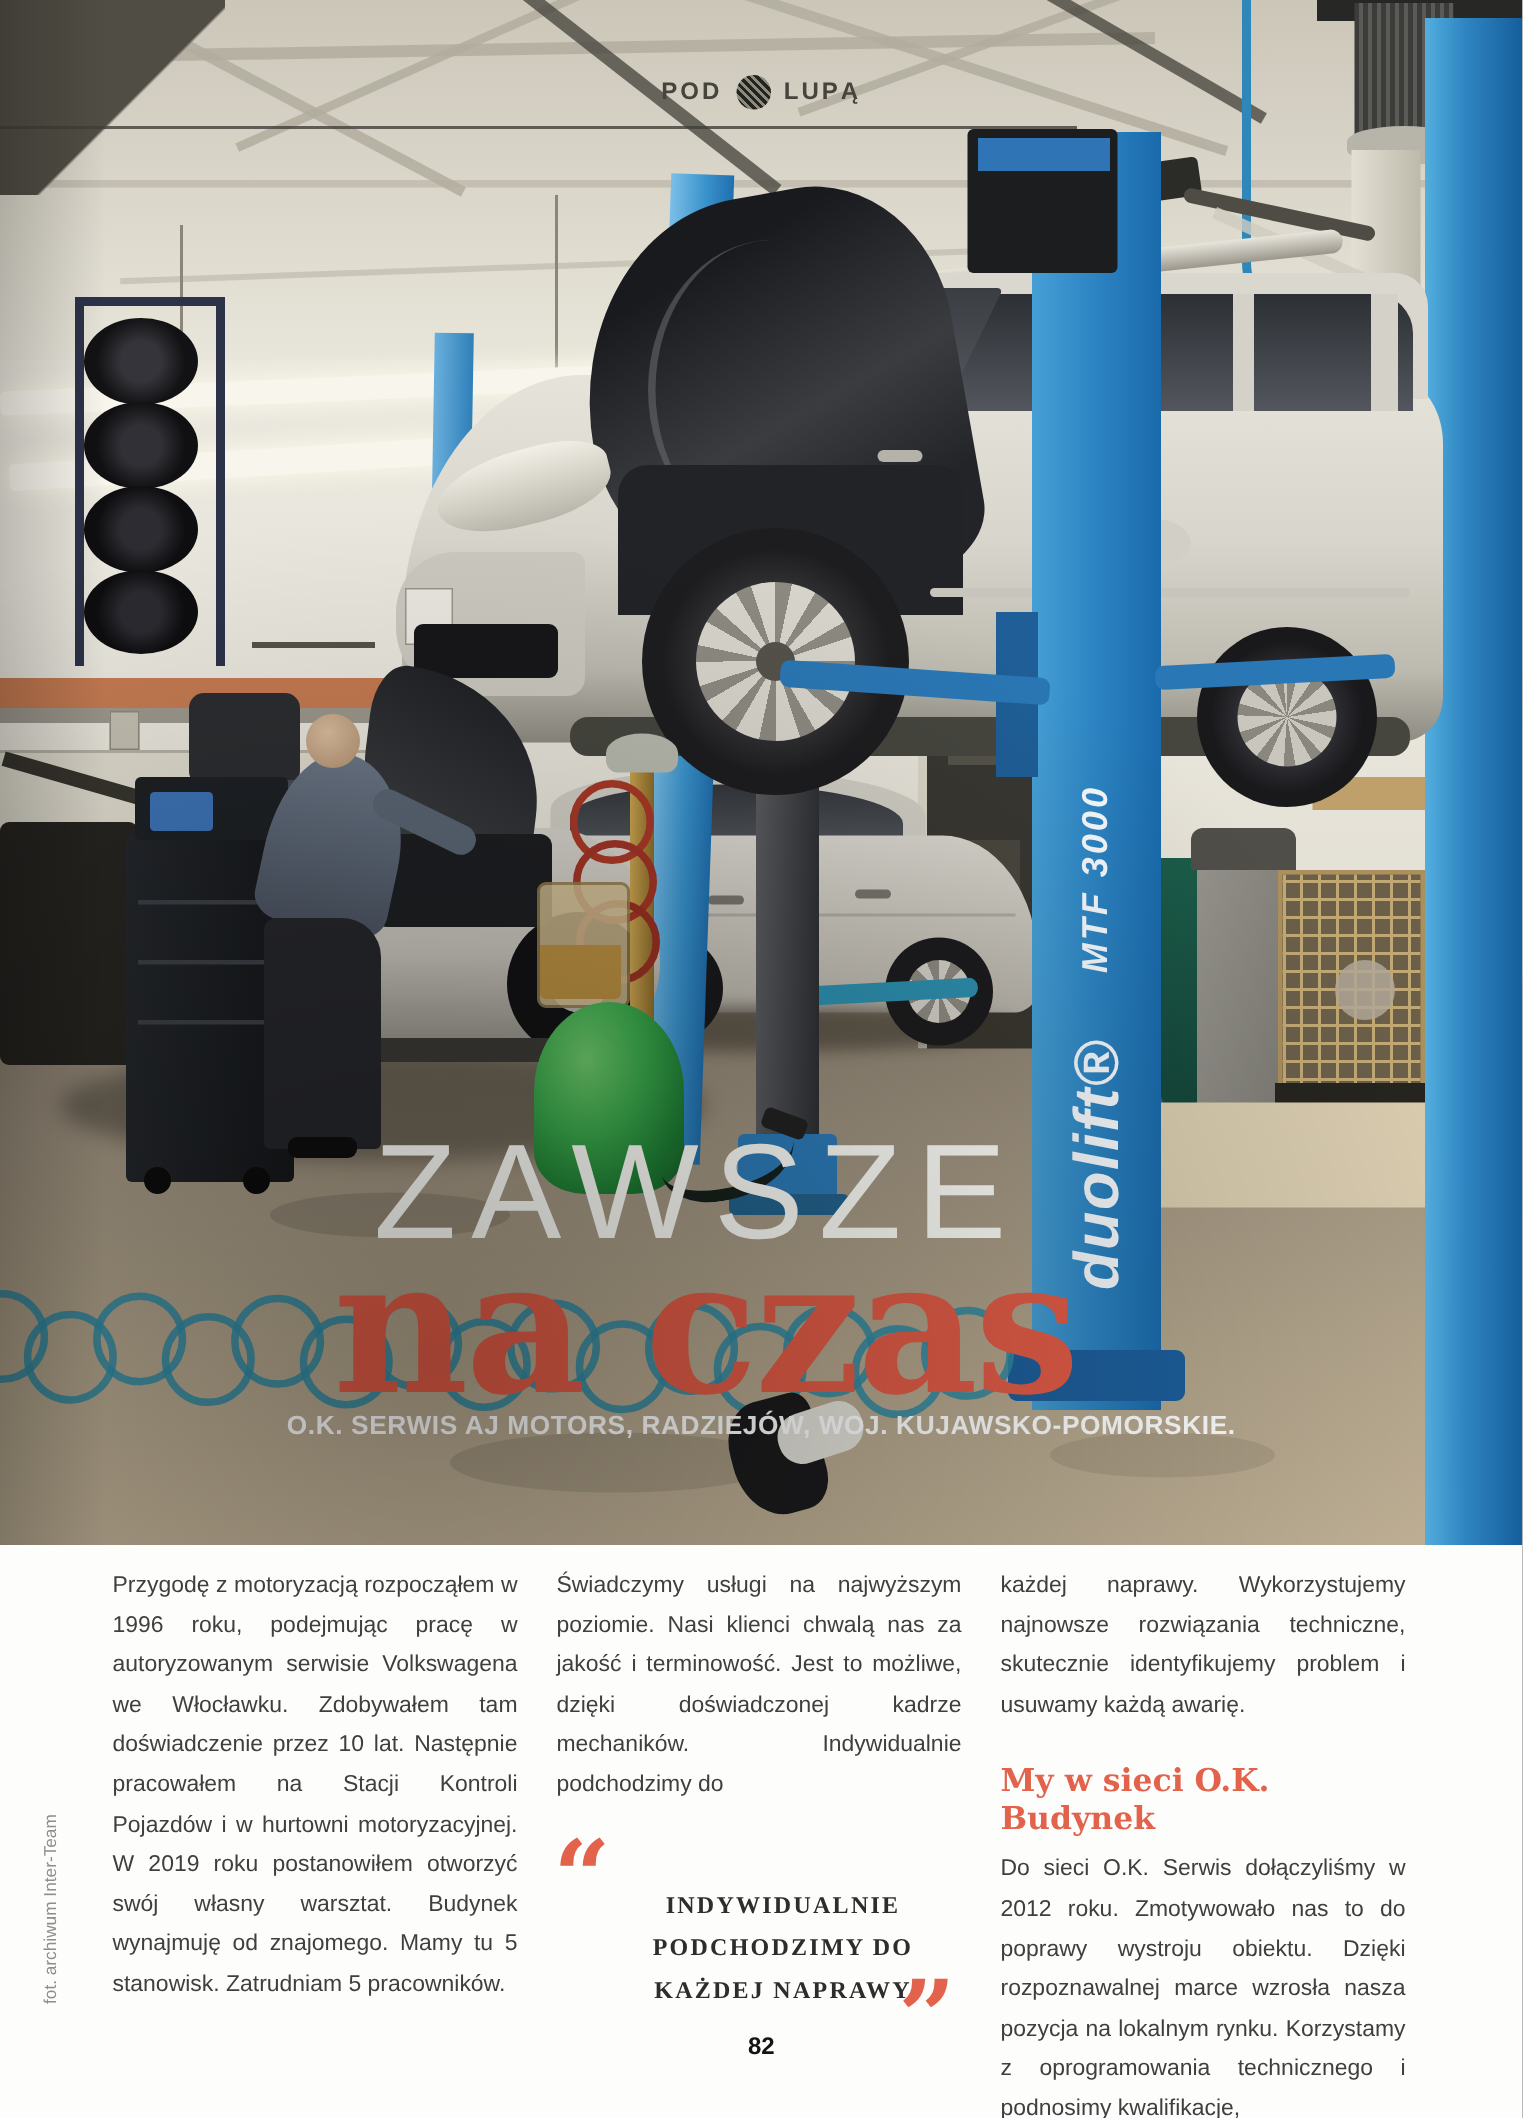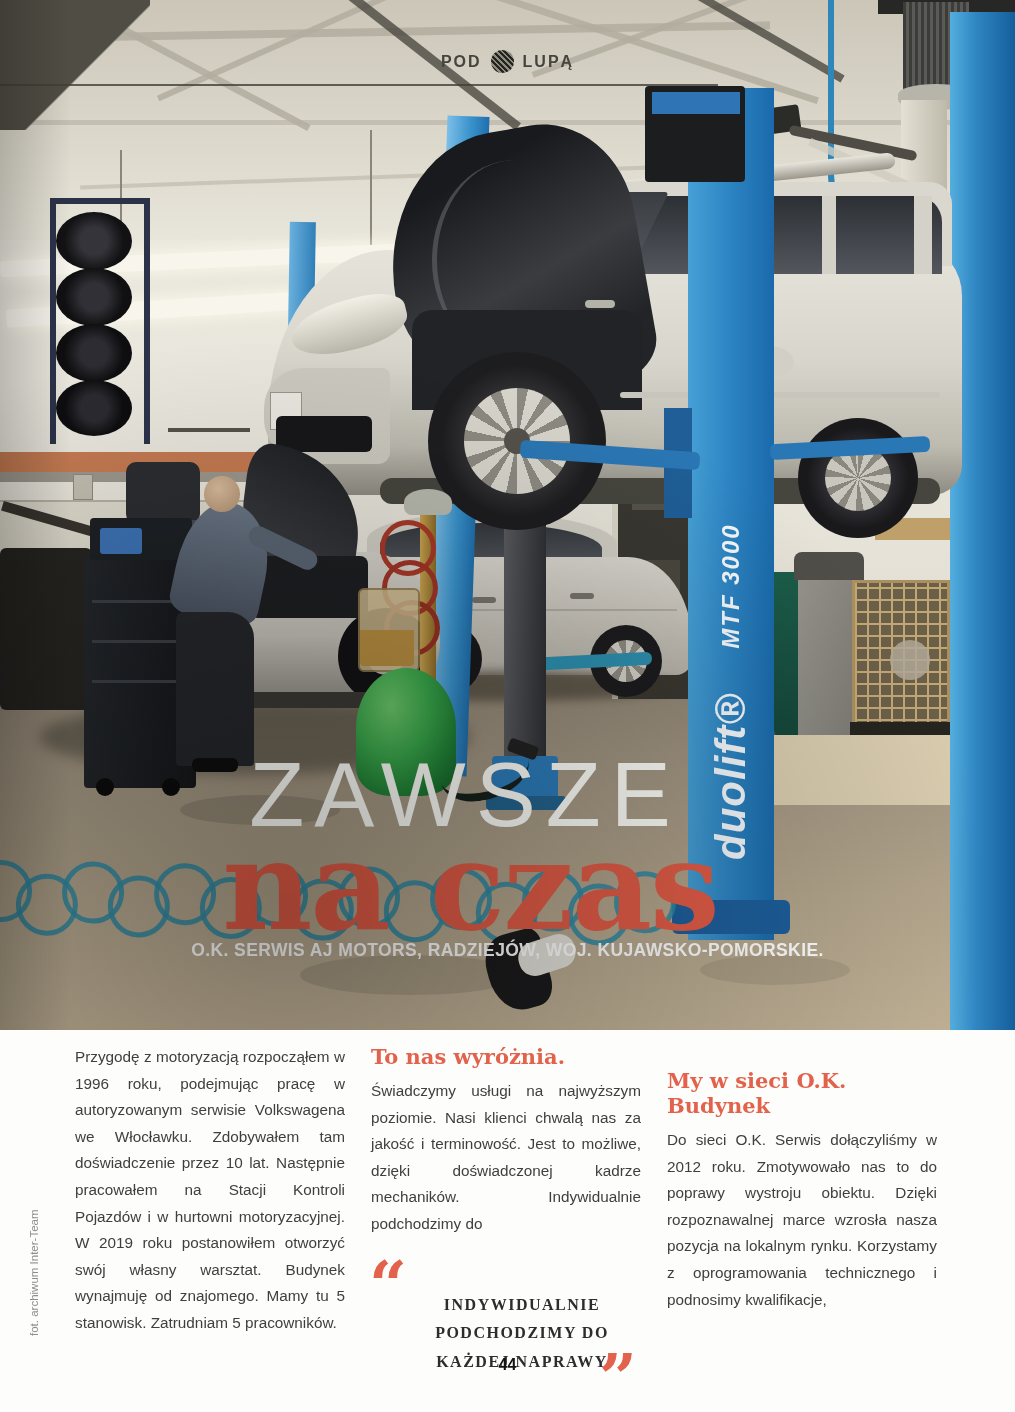--- a/index.html
+++ b/index.html
@@ -263,28 +263,28 @@
     <div class="sub">O.K. SERWIS AJ MOTORS, RADZIEJÓW, WOJ. KUJAWSKO-POMORSKIE.</div>
   </div>
 
   <div class="credit">fot. archiwum Inter-Team</div>
 
   <div class="cols">
     <div class="col">
       <p>Przygodę z motoryzacją rozpocząłem w 1996 roku, podejmując pracę w autoryzowanym serwisie Volkswagena we Włocławku. Zdobywałem tam doświadczenie przez 10 lat. Następnie pracowałem na Stacji Kontroli Pojazdów i w hurtowni motoryzacyjnej. W 2019 roku postanowiłem otworzyć swój własny warsztat. Budynek wynajmuję od znajomego. Mamy tu 5 stanowisk. Zatrudniam 5 pracowników.</p>
     </div>
     <div class="col">
-      <h3>To nas wyróżnia.</h3>
       <p>Świadczymy usługi na najwyższym poziomie. Nasi klienci chwalą nas za jakość i terminowość. Jest to możliwe, dzięki doświadczonej kadrze mechaników. Indywidualnie podchodzimy do</p>
       <div class="quote">
         <span class="q-open">“</span>
         <span class="q-text">INDYWIDUALNIE PODCHODZIMY DO KAŻDEJ NAPRAWY</span>
         <span class="q-close">”</span>
       </div>
     </div>
     <div class="col">
+      <p>każdej naprawy. Wykorzystujemy najnowsze rozwiązania techniczne, skutecznie identyfikujemy problem i usuwamy każdą awarię.</p>
       <h3 class="h2nd">My w sieci O.K. Budynek</h3>
       <p>Do sieci O.K. Serwis dołączyliśmy w 2012 roku. Zmotywowało nas to do poprawy wystroju obiektu. Dzięki rozpoznawalnej marce wzrosła nasza pozycja na lokalnym rynku. Korzystamy z oprogramowania technicznego i podnosimy kwalifikacje,</p>
     </div>
   </div>
 
-  <div class="pagenum">44</div>
+  <div class="pagenum">82</div>
 </div>
 
 </body></html>

